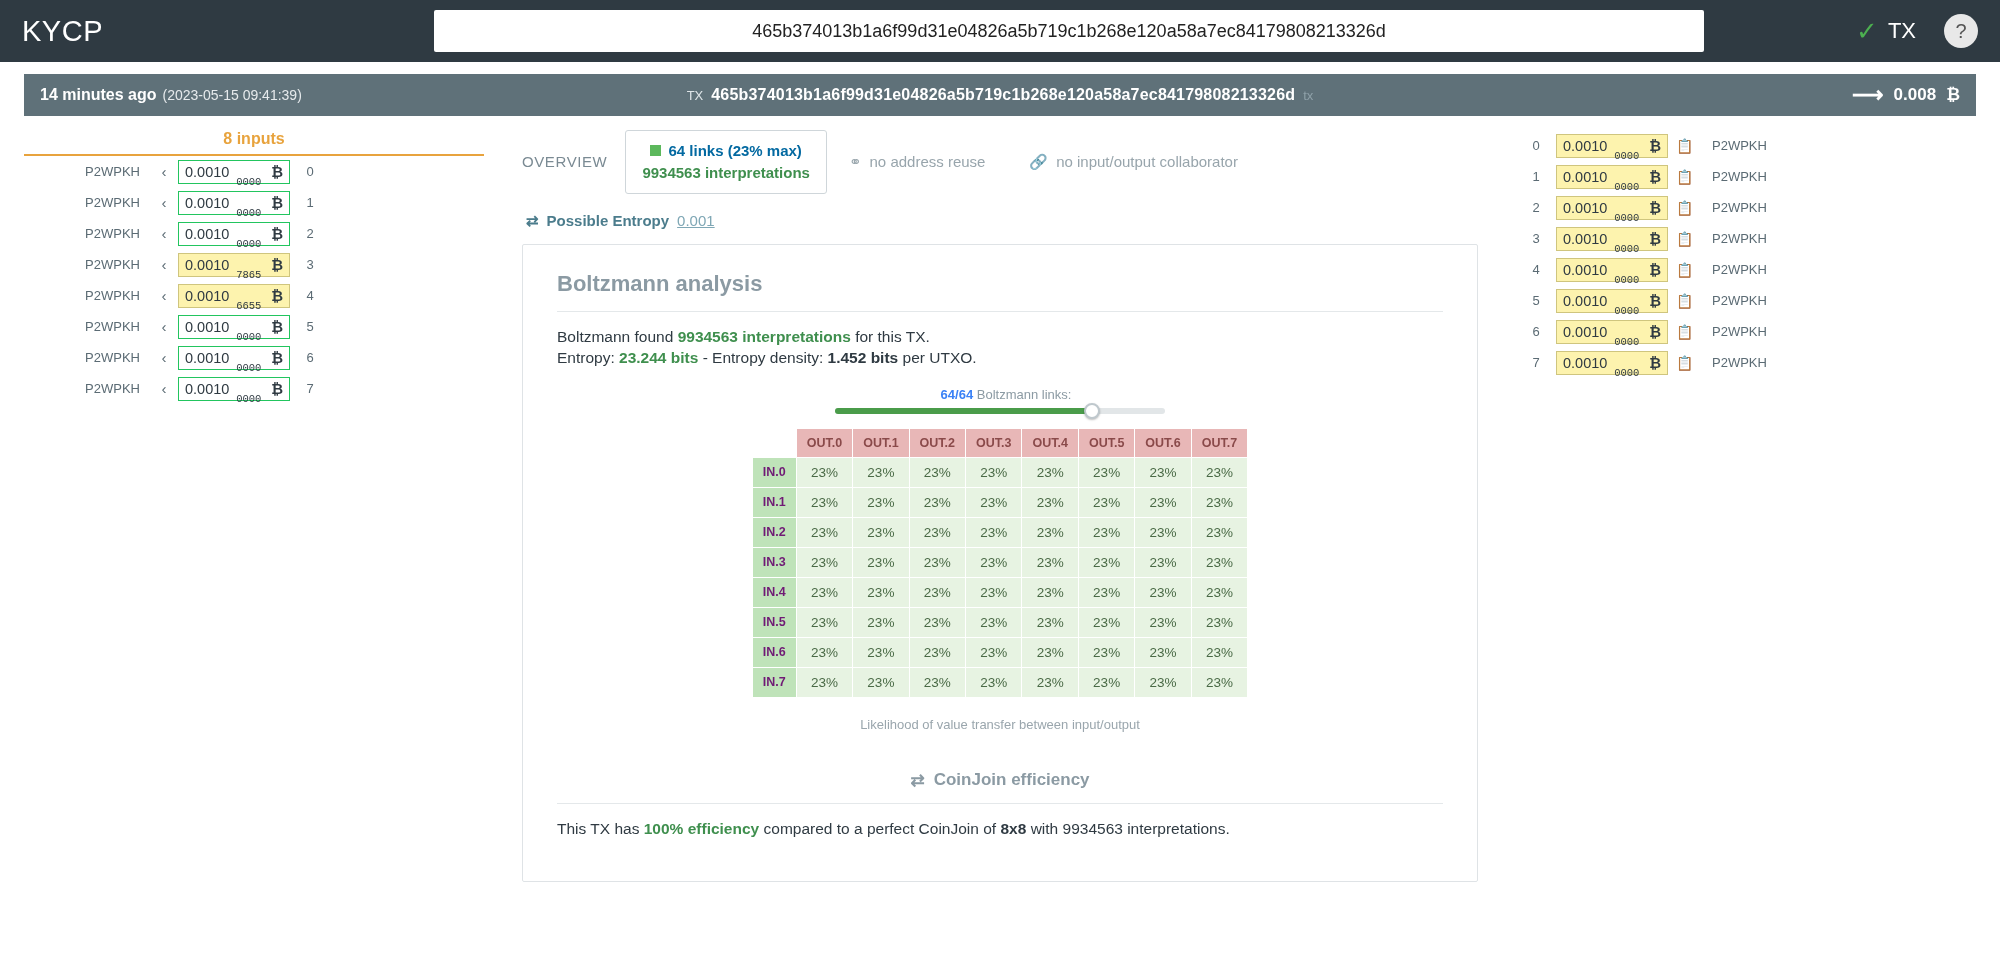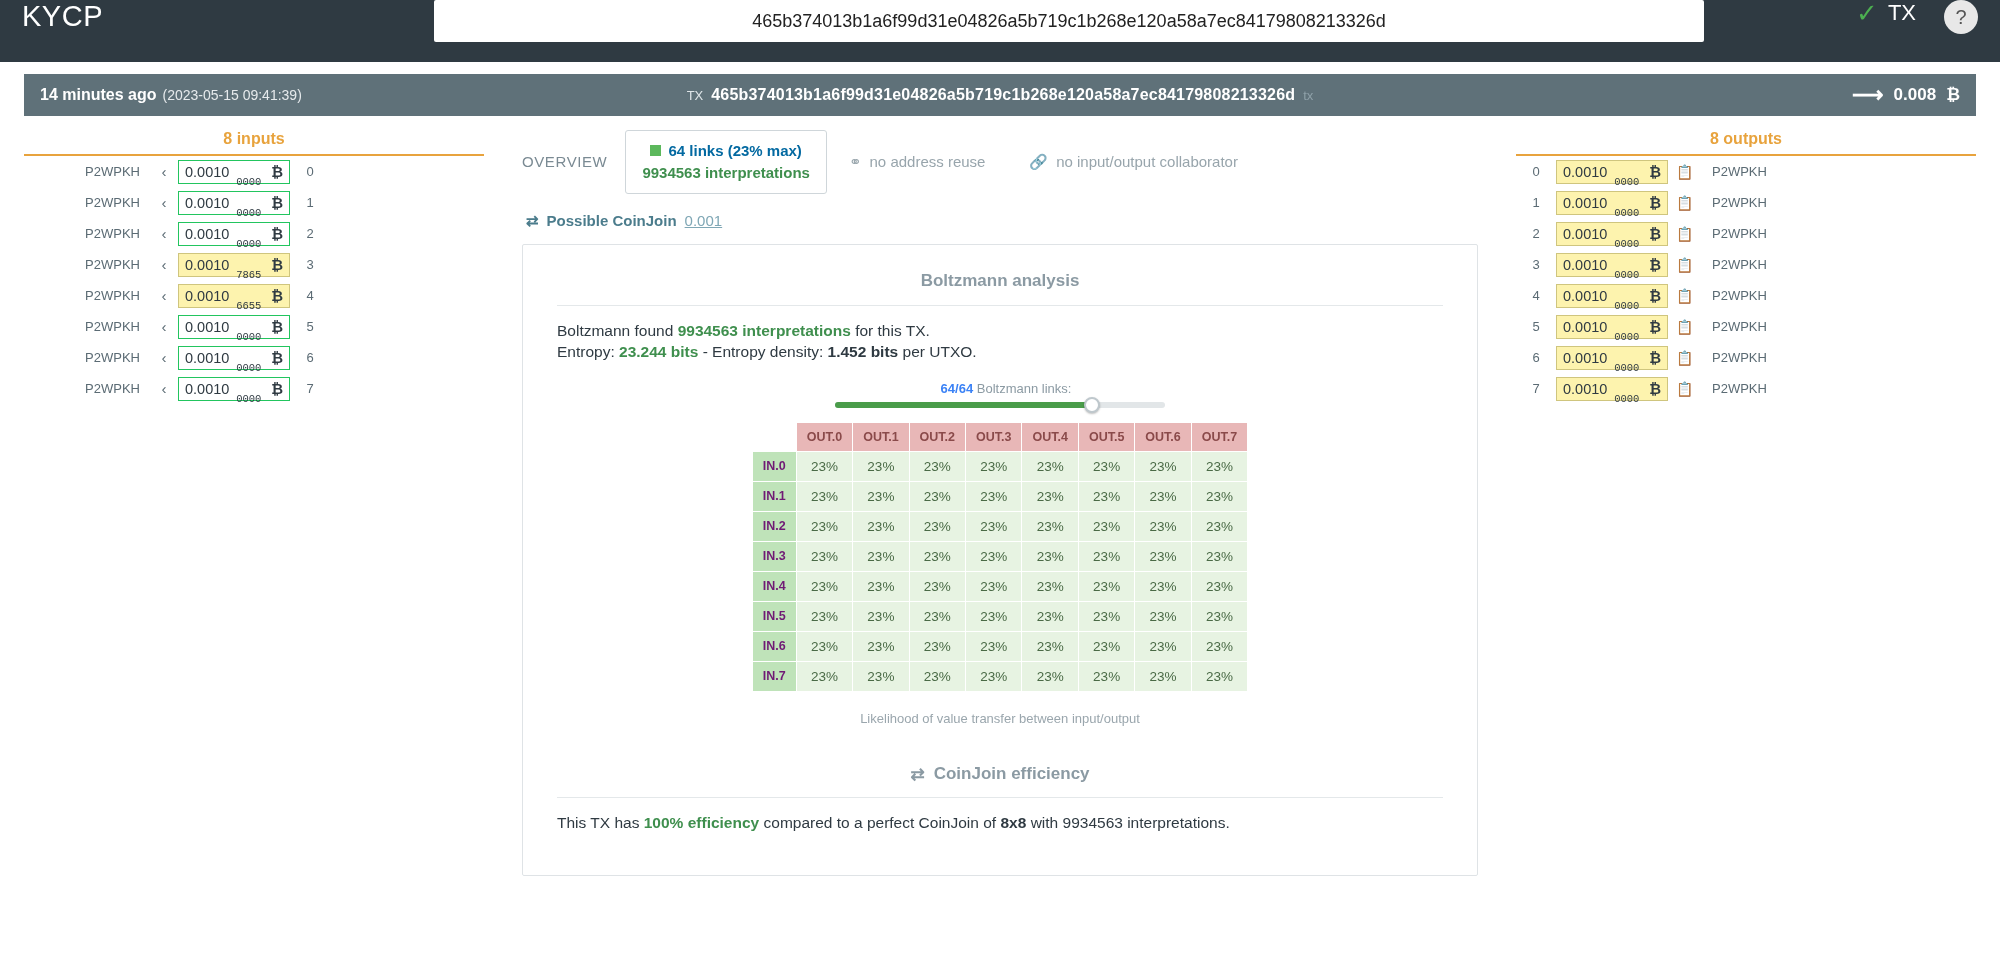--- a/index.html
+++ b/index.html
@@ -9,21 +9,21 @@
     background: #ffffff;
     font-family: "Liberation Sans", sans-serif;
   }
   body { overflow-x: hidden; }
 
   
   .topbar {
     height: 62px;
     background: #2f3a42;
     display: flex;
-    align-items: flex-start;
+    align-items: center;
     padding: 0 22px;
     position: relative;
   }
   .brand {
     color: #ffffff;
     font-size: 29px;
     letter-spacing: .5px;
     flex: 0 0 auto;
     width: 290px;
   }
@@ -165,23 +165,23 @@
 
   
   .panel {
     border: 1px solid #dfe3e6;
     border-radius: 2px;
     padding: 26px 34px 40px 34px;
     background: #fff;
   }
   .panel h3 {
     margin: 0 0 14px 0;
-    text-align: center;
+    text-align: left;
     color: #8b9aa3;
-    font-size: 17px;
+    font-size: 22px;
     font-weight: bold;
   }
   .panel .rule { border-top: 1px solid #e4e8ea; margin: 0 0 16px 0; }
   .panel p {
     margin: 3px 0;
     font-size: 15.5px;
     color: #2f3a42;
     text-align: left;
   }
   .green { color: #3f8f4e; font-weight: bold; }
@@ -369,21 +369,21 @@
         <span>no address reuse</span>
       </div>
       <div class="ov-flag">
         <span class="gi">🔗</span>
         <span>no input/output collaborator</span>
       </div>
     </div>
 
     <div class="coinjoin-line">
       <span>⇄</span>
-      <span>Possible CoinJoin</span>
+      <span>Possible Entropy</span>
       <span class="amt">0.001</span>
     </div>
 
     <div class="panel">
       <h3>Boltzmann analysis</h3>
       <div class="rule"></div>
 
       <p>
         <span>Boltzmann found</span>
         <span class="green">9934563 interpretations</span>
@@ -524,21 +524,20 @@
         <span>This TX has</span>
         <span class="green">100% efficiency</span>
         <span>compared to a perfect CoinJoin of</span>
         <span class="bold">8x8</span>
         <span>with 9934563 interpretations.</span>
       </p>
     </div>
   </div>
 
   <div class="col-outputs">
-    <div class="col-title">8 outputs</div>
     <div id="outputs-list">
         <div class="io-row out-row">
           <div class="idx">0</div>
           <div class="amount-box hl">
             <span class="main">0.0010</span>
             <span class="dec">0000</span>
             <span class="btc">₿</span>
           </div>
           <div class="copy">📋</div>
           <div class="type">P2WPKH</div>

